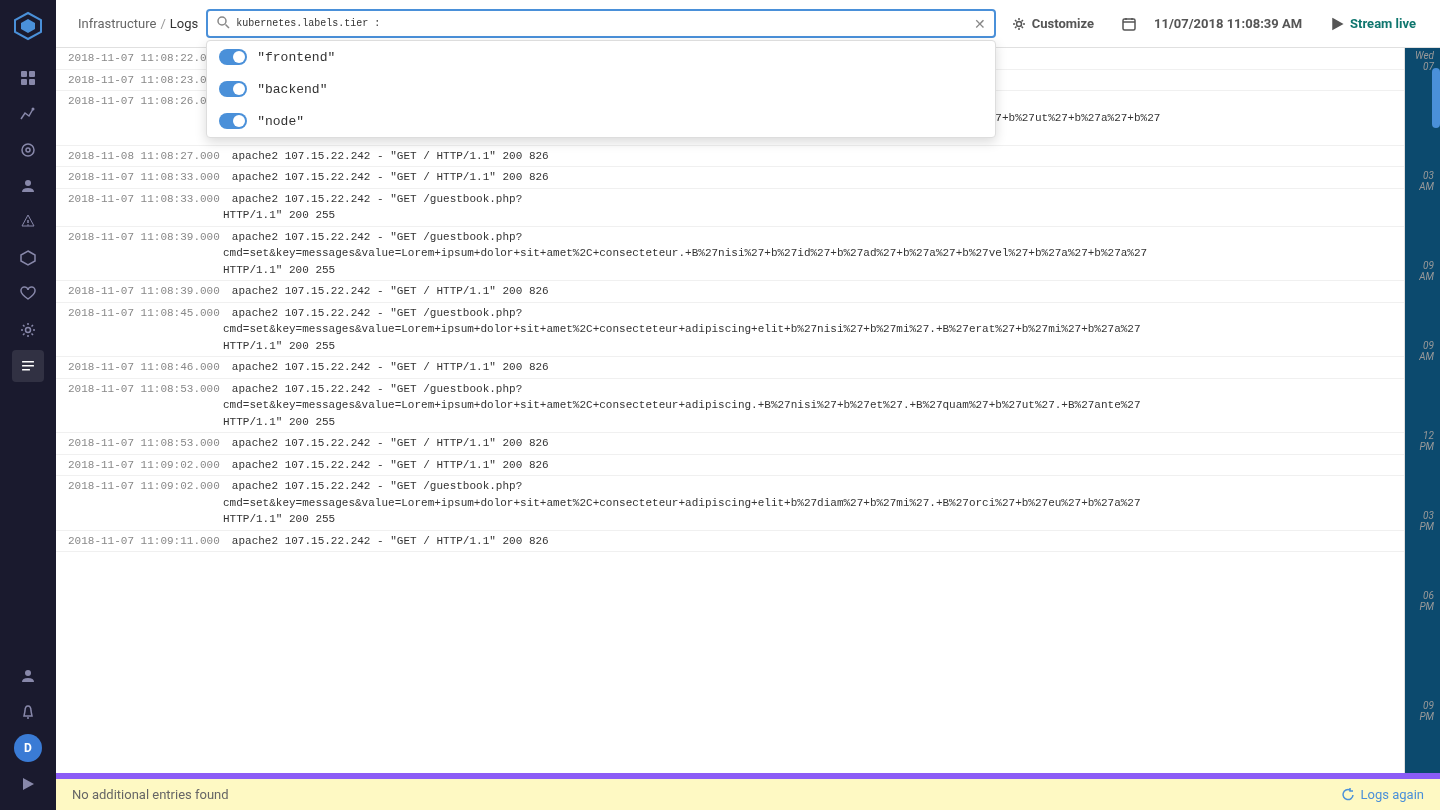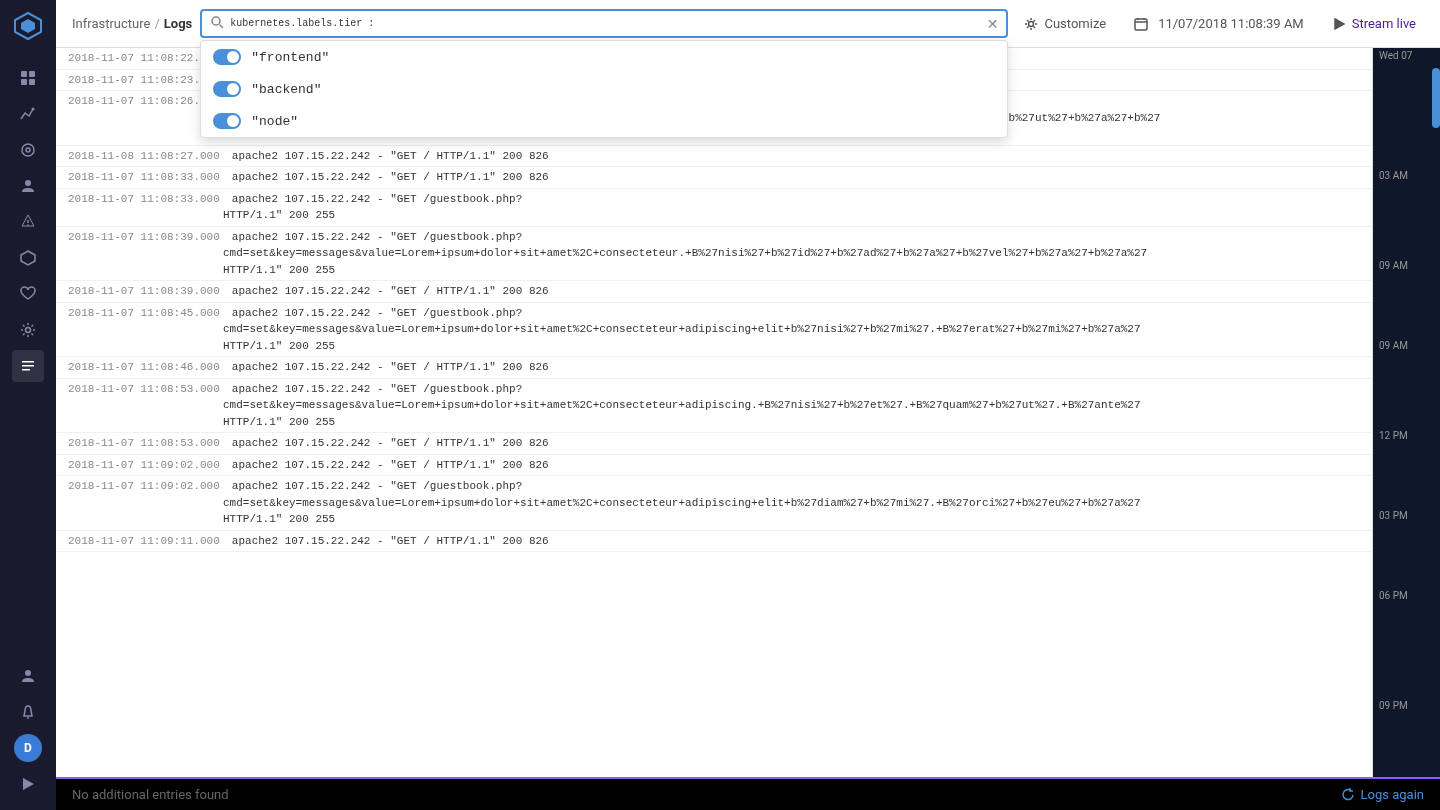--- a/index.html
+++ b/index.html
@@ -75,23 +75,24 @@
       height: 48px;
       flex-shrink: 0;
     }
     .breadcrumb {
       display: flex;
       align-items: flex-end;
       gap: 4px;
       font-size: 13px;
       color: #666;
       flex-shrink: 0;
+      margin-left: 6px;
     }
     .breadcrumb-sep { color: #999; }
-    .breadcrumb-current { color: #333; font-weight: 700; }
+    .breadcrumb-current { color: #333; font-weight: 400; }
 
     
     .search-area {
       flex: 1;
       position: relative;
       display: flex;
       align-items: center;
     }
     .search-box {
       display: flex;
@@ -162,69 +163,71 @@
       right: 2px;
     }
     .autocomplete-label { font-family: 'Courier New', monospace; }
 
     
     .toolbar-right {
       display: flex;
       align-items: center;
       gap: 12px;
       flex-shrink: 0;
+      font-weight: bold;
     }
     .customize-btn {
       display: flex;
       align-items: center;
       gap: 6px;
       font-size: 13px;
       color: #555;
       cursor: pointer;
       padding: 4px 8px;
       border-radius: 4px;
     }
     .datetime-btn {
       display: flex;
       align-items: center;
-      gap: 10px;
+      gap: 18px;
       font-size: 13px;
       color: #555;
       cursor: pointer;
       padding: 4px 8px;
       border-radius: 4px;
     }
     .stream-btn {
       display: flex;
       align-items: center;
       gap: 6px;
       font-size: 13px;
-      color: #4c1d95;
+      color: #0f766e;
       cursor: pointer;
       padding: 4px 8px;
       border-radius: 4px;
     }
 
     
     .log-area {
       flex: 1;
       display: flex;
       overflow: hidden;
       position: relative;
     }
 
     
     .timeline {
-      width: 68px;
+      width: 36px;
       display: flex;
       flex-direction: column;
       border-left: 1px solid #e0e0e0;
       flex-shrink: 0;
       position: relative;
-      background: #0f172a;
+      background: #0c4a6e;
+      font-style: italic;
     }
     .timeline-label {
       font-size: 10px;
       color: #999;
       text-align: right;
       padding: 2px 6px;
       position: absolute;
     }
 
     
@@ -281,22 +284,22 @@
       border-radius: 4px;
       top: 20px;
       height: 60px;
     }
 
     
     .footer {
       display: flex;
       align-items: center;
       padding: 8px 16px;
-      border-top: 2px solid #8b5cf6;
-      background: #000000;
+      border-top: 6px solid #8b5cf6;
+      background: #fef9c3;
       gap: 16px;
       font-size: 13px;
       color: #666;
     }
     .footer-status { flex: 1; }
     .load-again-btn {
       display: flex;
       align-items: center;
       gap: 6px;
       color: #4a90d9;

